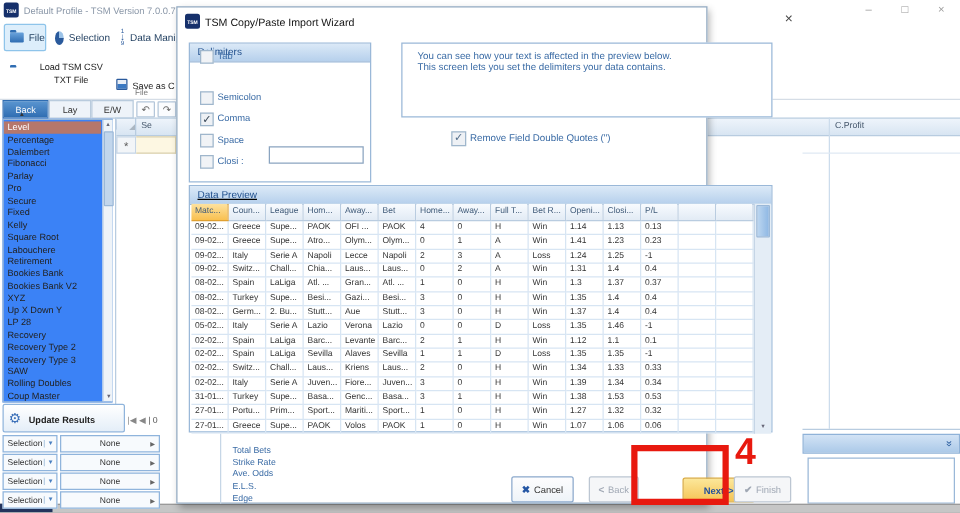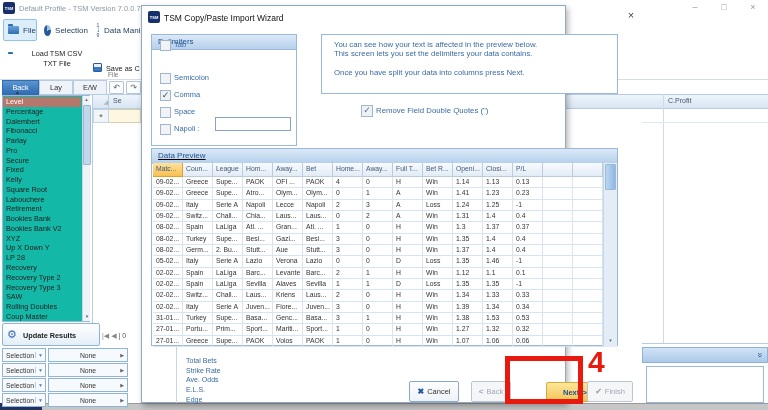--- a/index.html
+++ b/index.html
@@ -21,21 +21,21 @@
   .sort-icon{font-size:5px;color:#2a5a9c;line-height:4px;display:flex;flex-direction:column;align-items:center;}
   .sort-icon .ar{font-size:8px;line-height:6px;color:#2a5a9c;}
   .floppy{width:9px;height:9px;background:linear-gradient(#e8eef6 0 3px,#3a78c2 3px);border:1px solid #2a5a9c;border-radius:1px;}
   .toolbtn-lbl{font-size:7.3px;color:#222;}
   .group-lbl{font-size:6.5px;color:#777;}
   .sep-line{background:#d5dde6;}
   
   .tab{font-size:7.3px;display:flex;align-items:center;justify-content:center;border:1px solid #b9cbdd;
        background:#eef3f9;color:#333;}
   .tab.sel{background:linear-gradient(#5a95d0,#2f6db2);color:#fff;border-color:#2f6db2;}
-  .listbox{border:1px solid #9ab8d8;background:#14b8a6;}
+  .listbox{border:1px solid #9ab8d8;background:#3b82f6;}
   .sb-item{height:9.78px;line-height:9.9px;font-size:7.3px;color:#222;padding-left:3px;white-space:nowrap;overflow:hidden;}
   .sb-item.sel{color:#fff;}
   .scrolltrack{background:#eef3f8;border-left:1px solid #c5d5e6;}
   .scrollarrow{font-size:4.5px;color:#667;text-align:center;line-height:8px;}
   .scrollthumb{background:#c2d6ec;border:1px solid #9ab8d8;border-radius:1px;}
   .smallbtn{border:1px solid #b4c6da;background:#fbfcfe;font-size:8px;color:#666;text-align:center;line-height:12px;border-radius:1px;}
   .gridband{background:linear-gradient(#eef4fb,#d8e5f2);border-top:1px solid #b8cce0;border-bottom:1px solid #b8cce0;}
   .gridhdr-lbl{font-size:7px;color:#44566b;}
   
   .blue-btn{border:1px solid #8fb4dc;background:linear-gradient(#ffffff,#e4eef8);border-radius:2px;}
@@ -252,31 +252,30 @@
           <div class="abs" style="left: 8px; top: 55px; width: 130px; height: 11px;">
             <div class="chk" style="position: absolute; left: 0px; top: 0px;">✓</div>
             <div class="chk-lbl" style="position: absolute; left: 14px; top: 0px;">Comma</div>
           </div>
           <div class="abs" style="left: 8px; top: 72px; width: 130px; height: 11px;">
             <div class="chk" style="position: absolute; left: 0px; top: 0px; background: rgb(241, 243, 246);"></div>
             <div class="chk-lbl" style="position: absolute; left: 14px; top: 0px;">Space</div>
           </div>
           <div class="abs" style="left: 8px; top: 89px; width: 130px; height: 11px;">
             <div class="chk" style="position: absolute; left: 0px; top: 0px; background: rgb(241, 243, 246);"></div>
-            <div class="chk-lbl" style="position: absolute; left: 14px; top: 0px;">Napoli :</div>
+            <div class="chk-lbl" style="position: absolute; left: 14px; top: 0px;">Closi :</div>
           </div>
         </div>
       <input class="abs txt-input" style="left: 63px; top: 82px; width: 76px; height: 14px;" value="">
     </div>
 
     <div class="abs panel" style="left:179px;top:28px;width:297px;height:60px;">
       <div id="info-lines" style="padding:5px 0 0 12px;">
           <div class="info-line">You can see how your text is affected in the preview below.</div>
           <div class="info-line">This screen lets you set the delimiters your data contains.</div>
-          <div class="info-line" style="margin-top: 10px;">Once you have split your data into columns press Next.</div>
         </div>
     </div>
 
     <div class="abs" style="left:219px;top:99px;width:230px;height:12px;">
       <span class="chk" style="position:absolute;left:0;top:0;width:10px;height:10px;color:#55708c;">✓</span>
       <span class="chk-lbl" style="position:absolute;left:15px;top:1px;font-size:7.8px;">Remove Field Double Quotes (")</span>
     </div>
 
     <div class="abs panel" style="left:9px;top:142px;width:467px;height:198px;text-decoration:underline;">
       <div class="panel-hdr">Data Preview</div>

